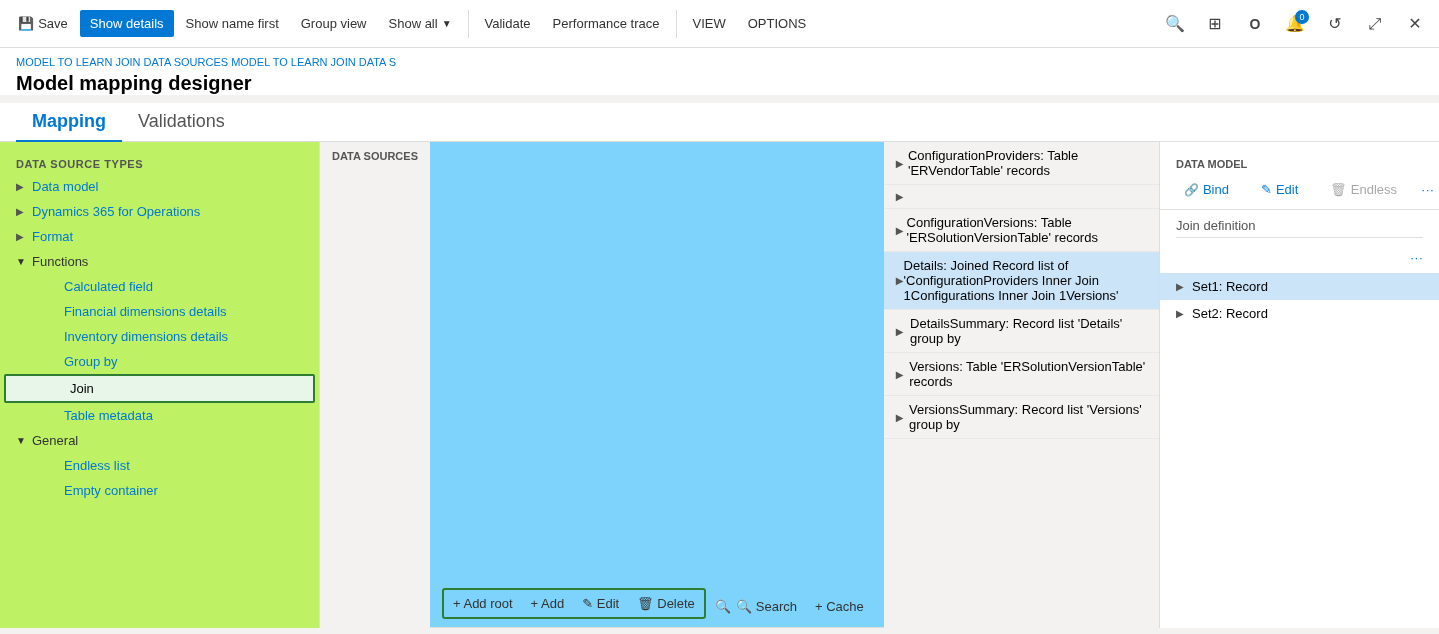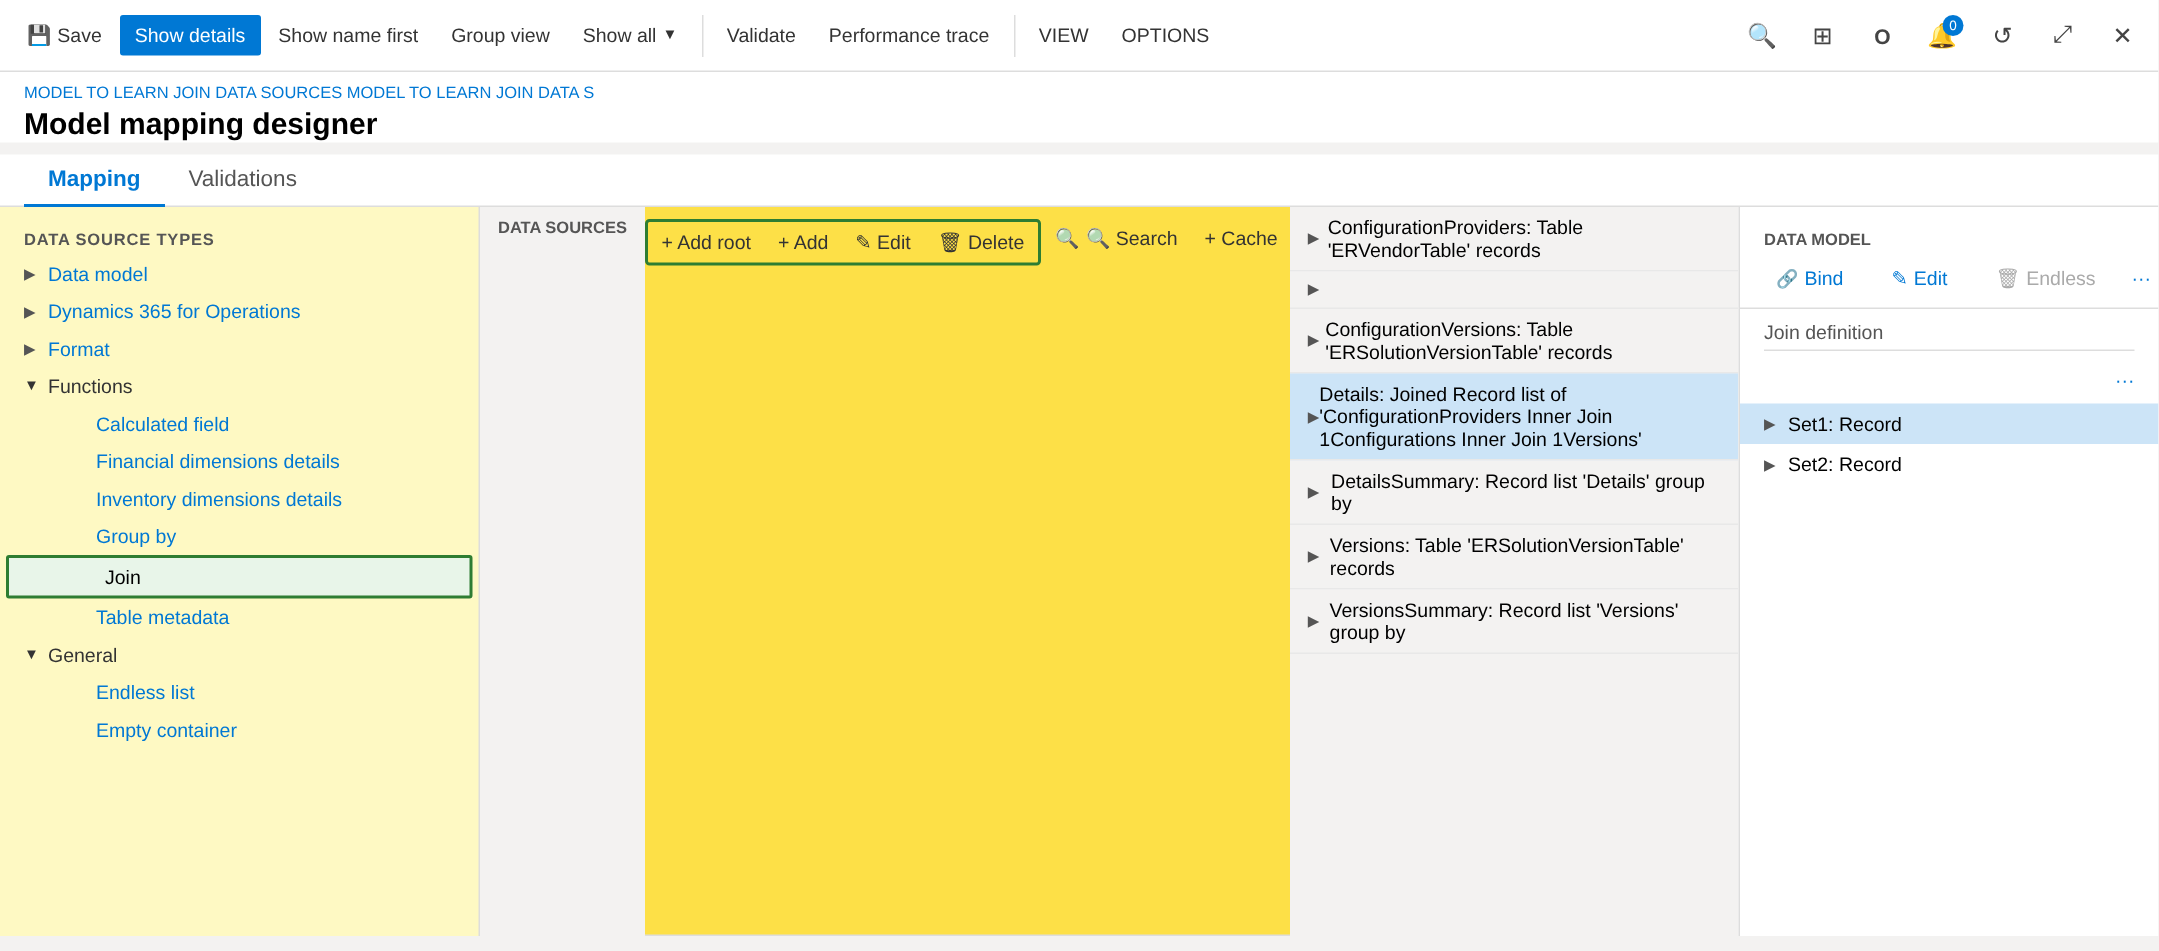--- a/index.html
+++ b/index.html
@@ -39,30 +39,30 @@
 
     
     .page-header { padding: 8px 16px 0 16px; background: #fff; }
     .breadcrumb { font-size: 11px; color: #0078d4; text-transform: uppercase; margin-bottom: 4px; }
     .page-title { font-size: 20px; font-weight: 600; color: #000; margin-bottom: 8px; }
 
     
     .tabs { display: flex; border-bottom: 1px solid #ddd; background: #fff; padding: 0 16px; }
     .tab {
       padding: 8px 16px; cursor: pointer; border: none; background: transparent;
-      font-size: 15px; color: #555; border-bottom: 2px solid transparent; margin-bottom: -1px;
+      font-size: 18px; color: #555; border-bottom: 2px solid transparent; margin-bottom: -1px;
     }
     .tab.active { color: #0078d4; border-bottom: 2px solid #0078d4; font-weight: 600; }
 
     
     .main-layout { display: flex; height: calc(634px - 48px - 60px - 40px); }
 
     
     .left-panel {
-      width: 320px; min-width: 320px; background: #fef9c3;
+      width: 320px; min-width: 320px; background: #bef264;
       border-right: 1px solid #ddd; overflow-y: auto;
       padding: 8px 0;
     }
     .section-label {
       font-size: 11px; font-weight: 700; color: #555; text-transform: uppercase;
       padding: 8px 16px 4px 16px; letter-spacing: 0.05em;
     }
     .tree-item {
       display: flex; align-items: center; padding: 5px 8px 5px 16px;
       cursor: pointer; color: #0078d4; font-size: 13px;
@@ -70,22 +70,22 @@
     .tree-item.selected { background: #cce4f7; color: #000; }
     .tree-item .arrow { width: 16px; font-size: 10px; color: #555; flex-shrink: 0; }
     .tree-item .label { flex: 1; }
     .tree-item.indent2 { padding-left: 48px; }
     .tree-parent { display: flex; align-items: center; padding: 5px 8px 5px 16px; cursor: pointer; font-size: 13px; color: #333; }
     .tree-parent .arrow { width: 16px; font-size: 10px; flex-shrink: 0; }
 
     
     .middle-panel { flex: 1; background: #f3f2f1; overflow: hidden; display: flex; flex-direction: row; }
     .ds-toolbar {
-      display: flex; align-items: flex-start; gap: 2px;
-      padding: 8px 0; background: #fde047; border-bottom: 1px solid #ddd;
+      display: flex; align-items: flex-end; gap: 2px;
+      padding: 8px 12px; background: #7dd3fc; border-bottom: 1px solid #ddd;
     }
     .ds-section-label { font-size: 11px; font-weight: 700; color: #555; text-transform: uppercase; padding: 8px 12px 2px 12px; }
     .ds-btn {
       display: flex; align-items: center; gap: 4px;
       padding: 5px 8px; cursor: pointer; border: none;
       background: transparent; font-size: 13px; color: #333; border-radius: 2px;
     }
     .ds-btn-group {
       display: flex; align-items: center; gap: 2px;
       border: 2px solid #2e7d32; border-radius: 3px; padding: 1px;

